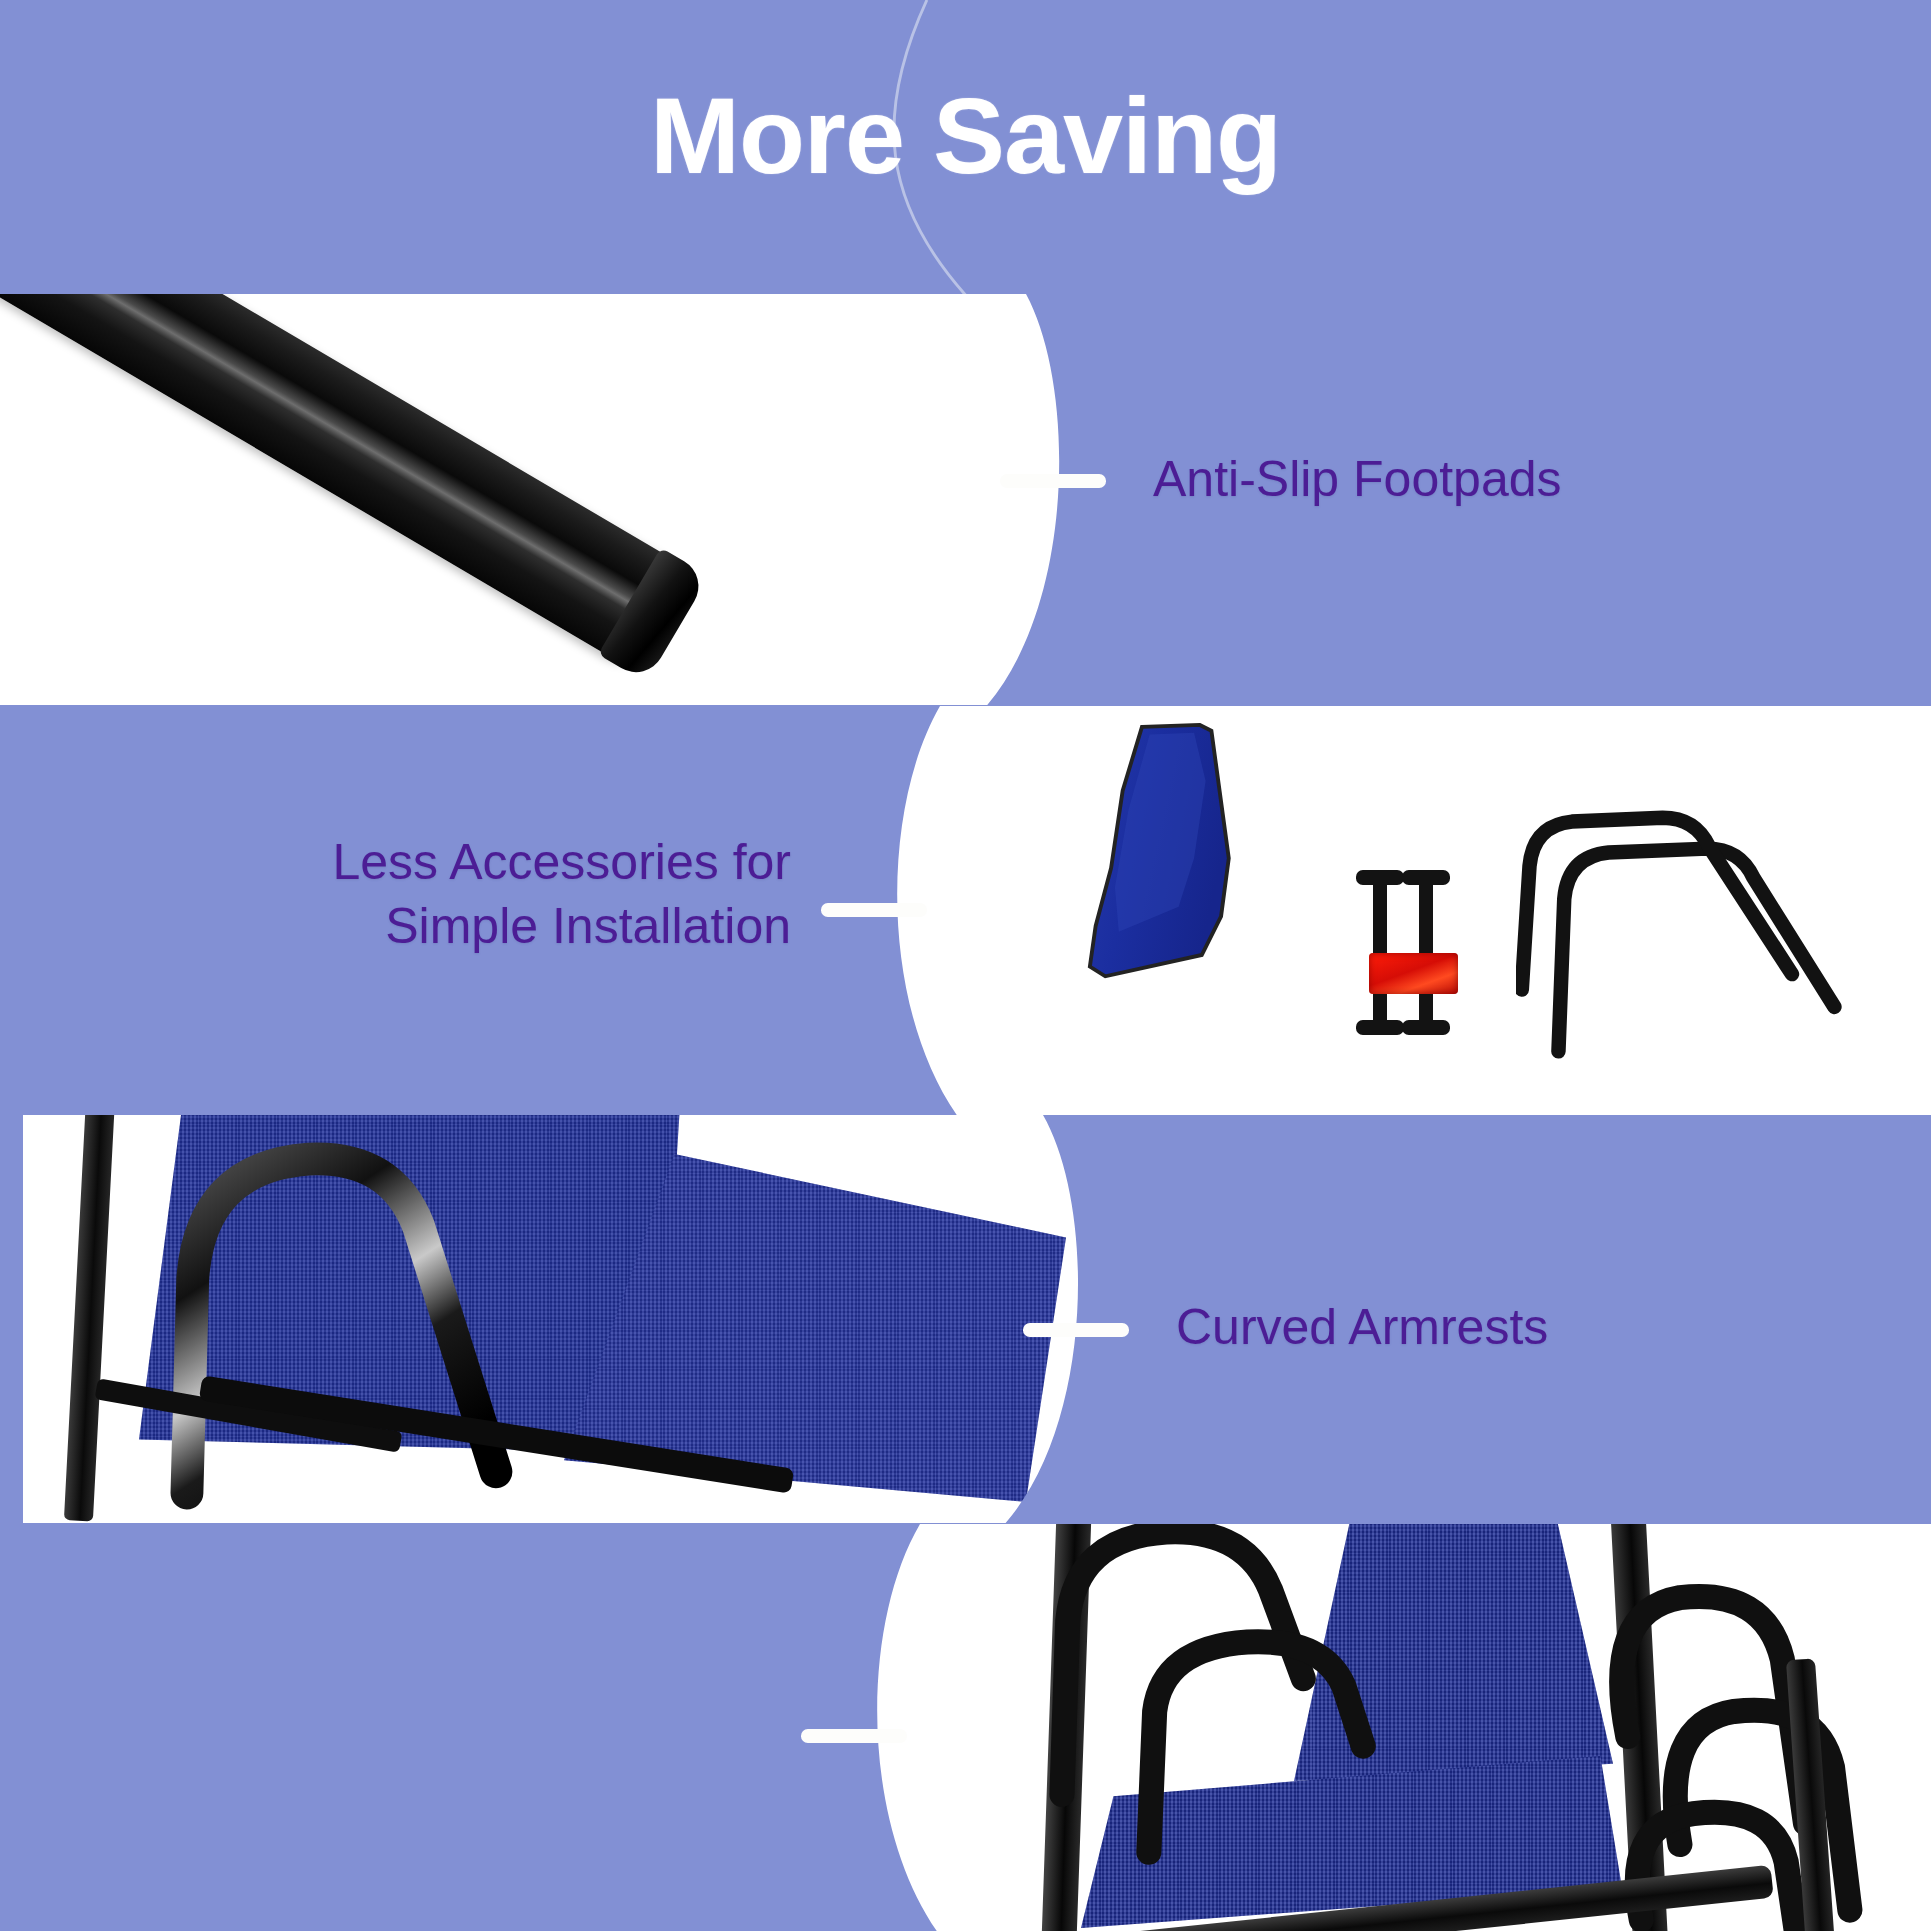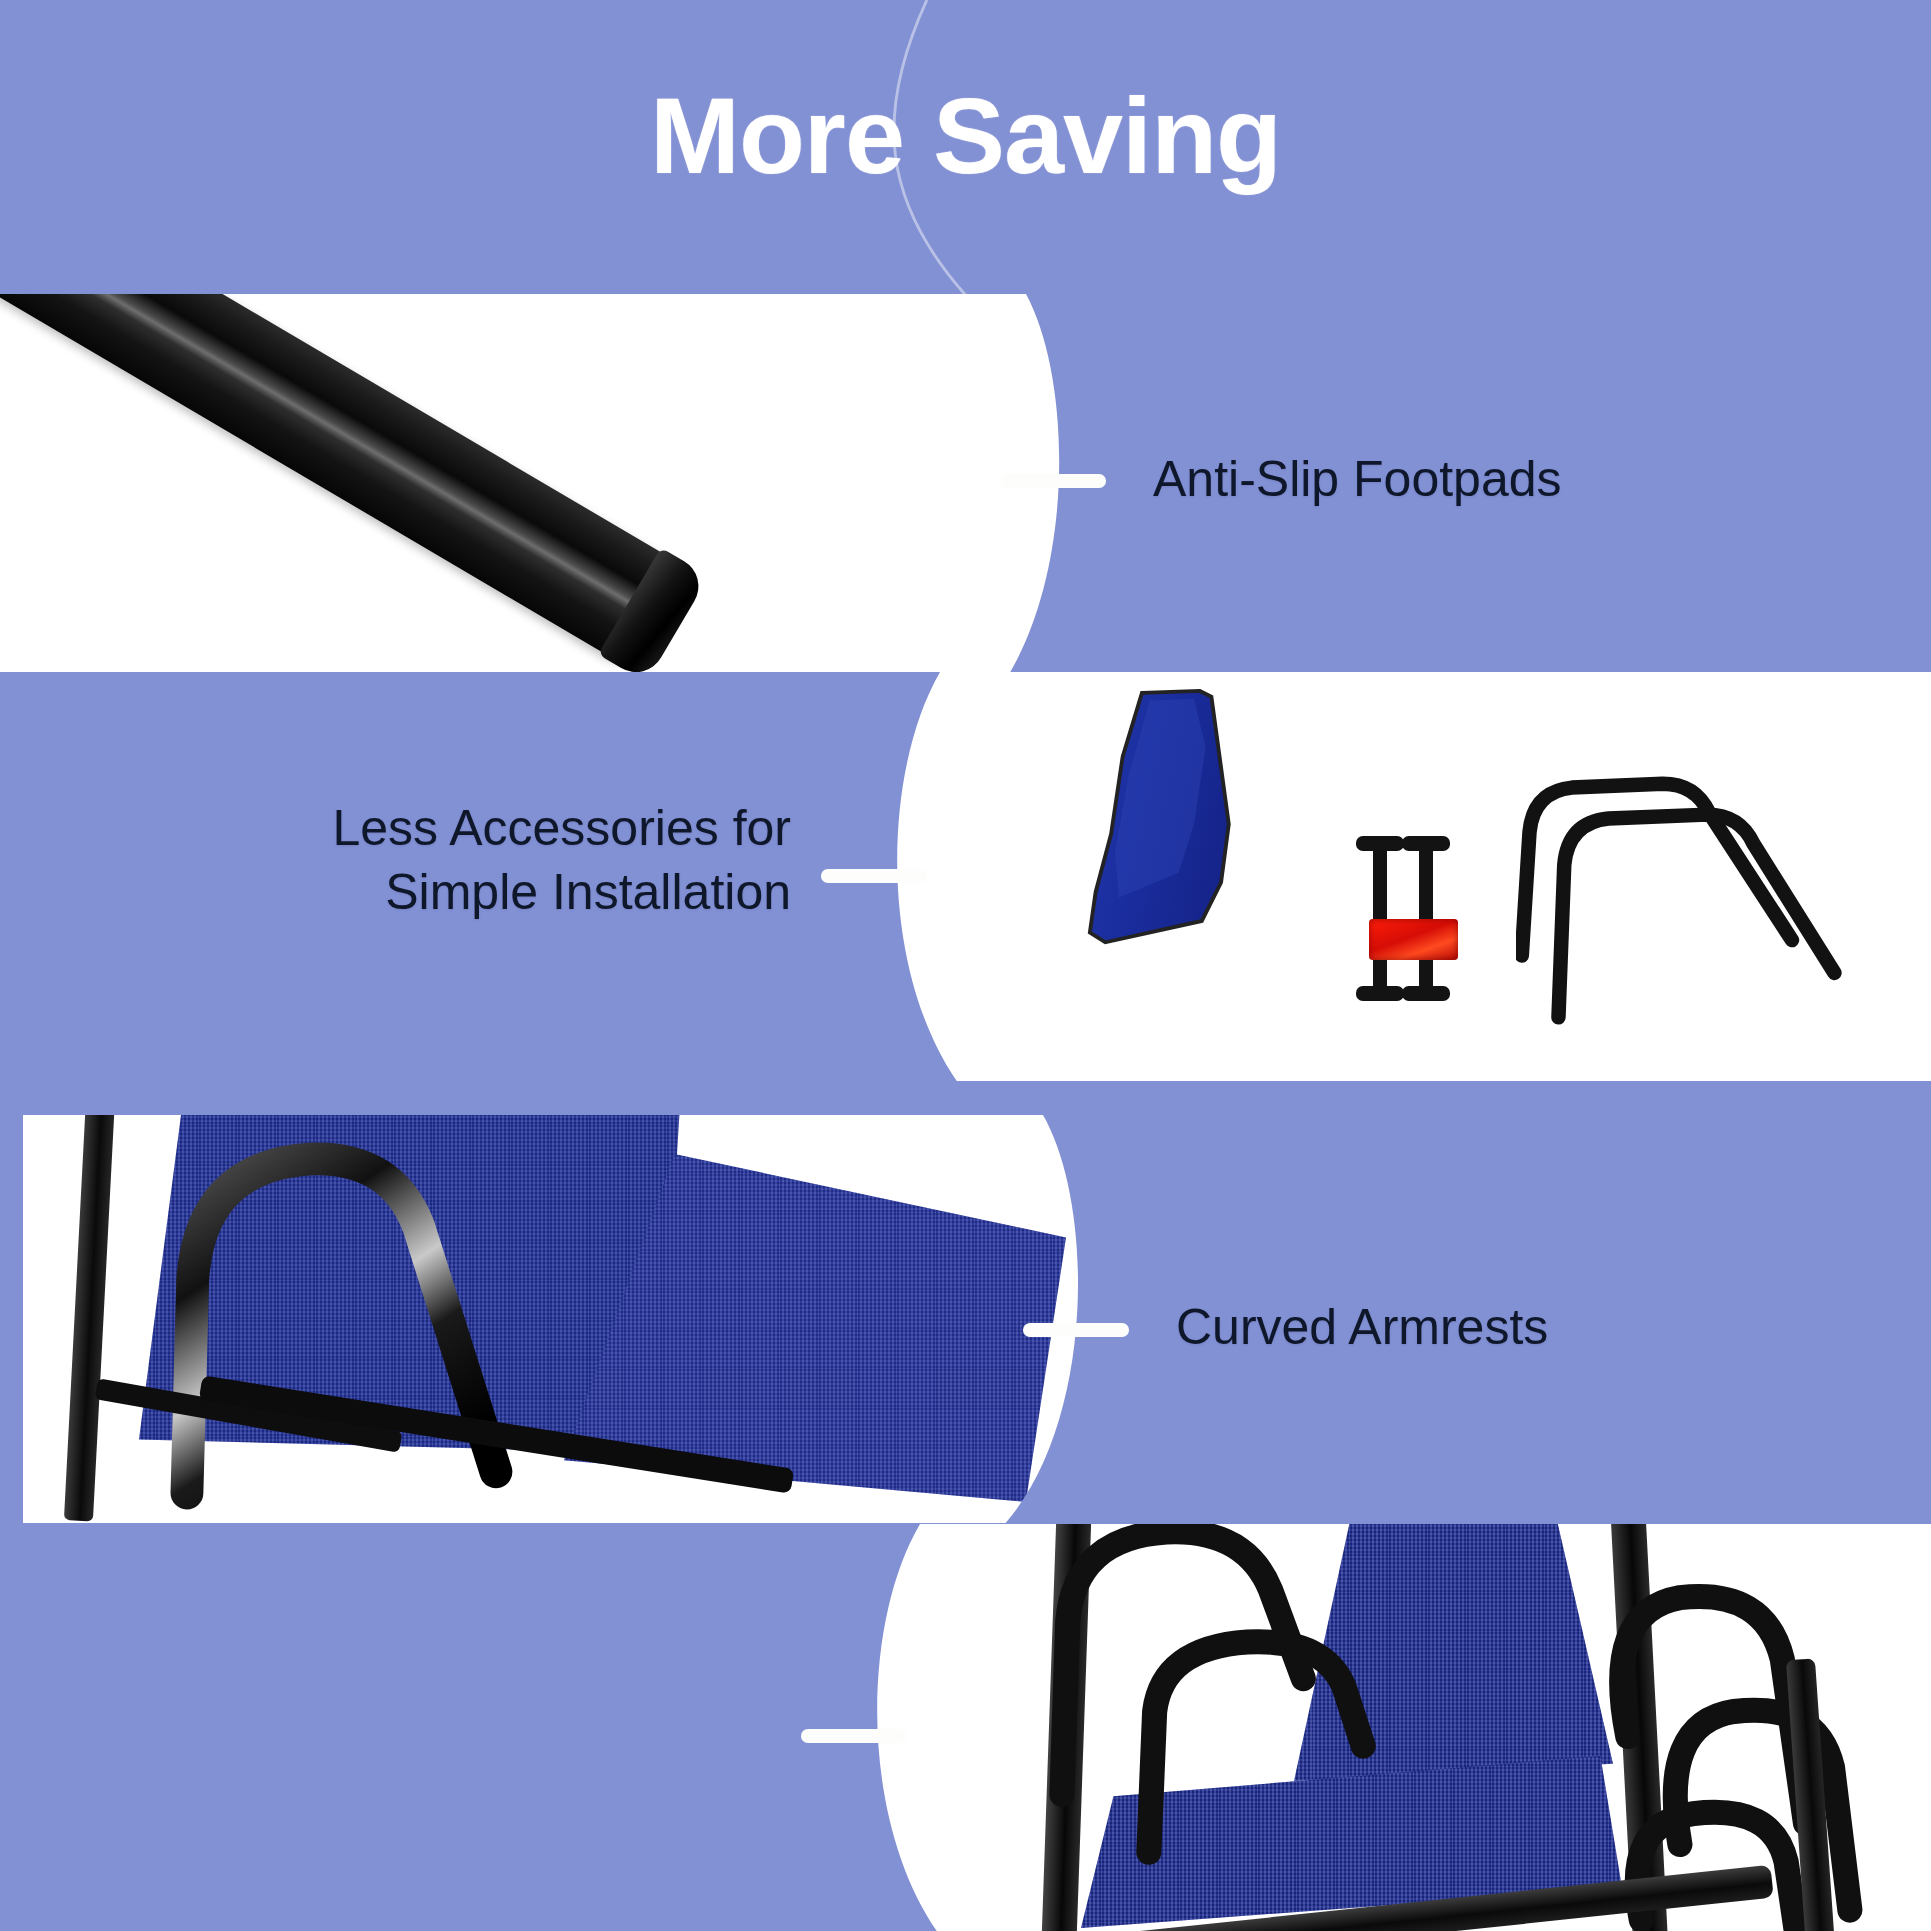--- a/index.html
+++ b/index.html
@@ -30,33 +30,33 @@
     box-sizing:border-box;
     text-shadow:0 0 1.9px rgba(255,255,255,.35);
   }
   .header-swoosh{
     position:absolute;left:0;top:0;width:1931px;height:295px;
   }
 
   
   .band{position:absolute;left:0;width:1931px;overflow:hidden;}
   .band-1{top:294px;height:411px;}
-  .band-2{top:672px;height:409px;}
+  .band-2{top:706px;height:409px;}
   .band-3{top:1115px;height:408px;margin-left:23px;}
   .band-4{top:1524px;height:407px;}
 
   .band-bg{position:absolute;inset:0;background:#8290d4;}
 
   
   .photo{position:absolute;inset:0;background:#ffffff;overflow:hidden;}
 
   
   .label{
     position:absolute;
-    color:#0f172a;
+    color:#4c1d95;
     font-size:50px;
     font-weight:400;
     line-height:1.28;
     white-space:pre-line;
     text-shadow:0 1px 1.9px rgba(80,90,150,.25);
   }
   .label.right{text-align:left;}
   .label.left{text-align:right;}
 
   .dash{

